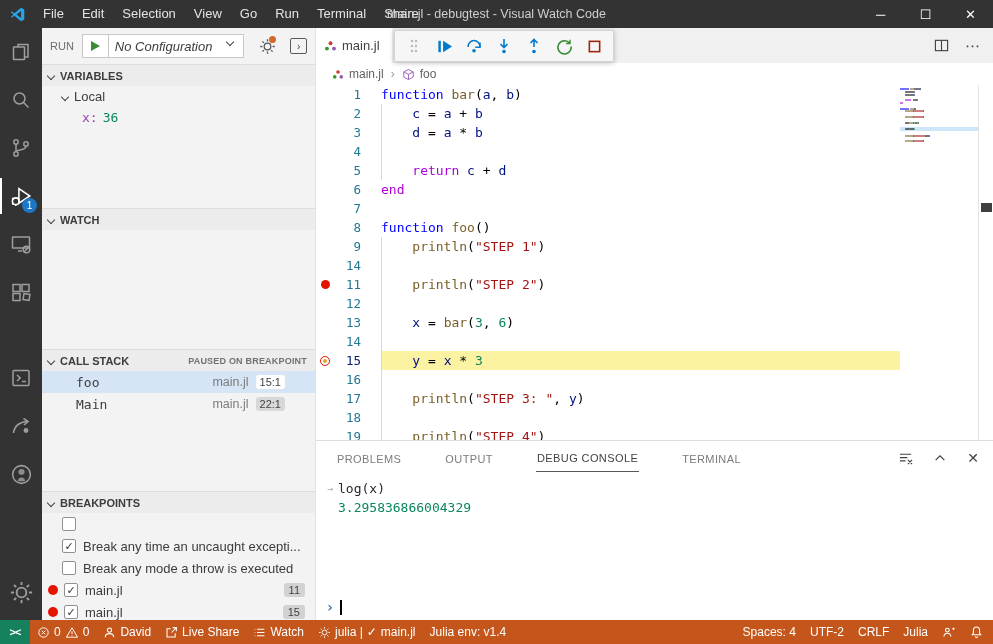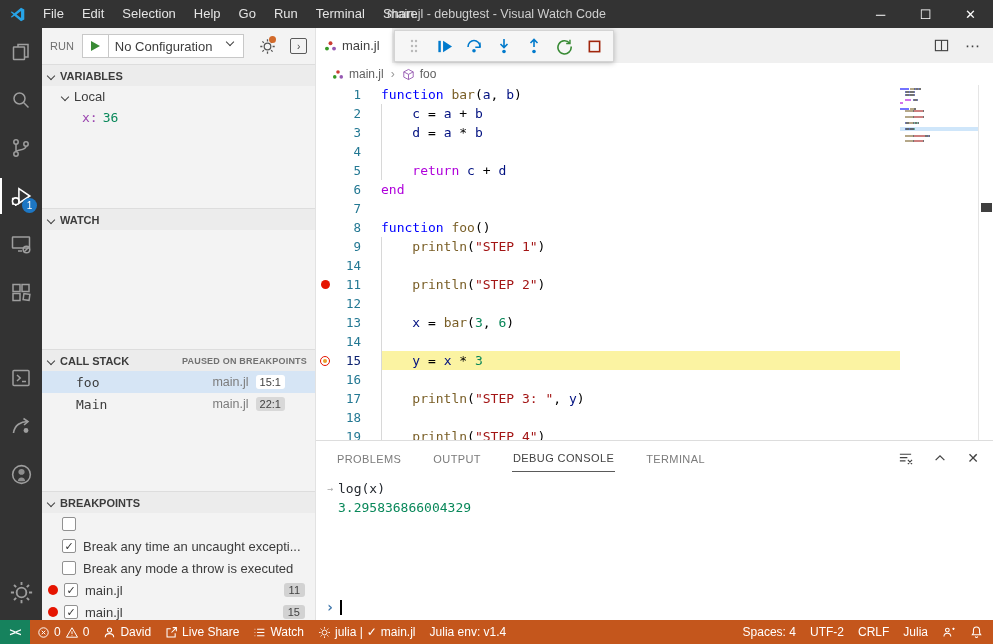--- a/index.html
+++ b/index.html
@@ -24,21 +24,21 @@
   .ab-bottom { position:absolute; bottom:4px; left:0; width:42px; }
   .badge { position:absolute; right:5px; bottom:7px; min-width:15px; height:15px; border-radius:50%; background:#1d77c4; color:#fff; font-size:10px; display:flex; align-items:center; justify-content:center; }
 
   
   .sidebar { position:absolute; left:42px; top:28px; width:273px; bottom:24px; background:#f3f3f3; font-size:13px; color:#3c3c3c; z-index:10; }
   .run-header { height:36px; display:flex; align-items:center; padding:0 8px; }
   .run-label { font-size:11px; color:#6f6f6f; margin-right:8px; }
   .launch-ctl { display:flex; align-items:center; height:24px; background:#fff; border:1px solid #c8c8c8; }
   .play-btn { width:26px; height:22px; display:flex; align-items:center; justify-content:center; border-right:1px solid #c8c8c8; }
   .play-tri { width:0; height:0; border-left:9px solid #388A34; border-top:5.5px solid transparent; border-bottom:5.5px solid transparent; }
-  .config-select { display:flex; align-items:flex-start; padding:0 6px; width:134px; }
+  .config-select { display:flex; align-items:flex-start; padding:0 6px; width:134px;font-style:italic; }
   .config-label { font-size:13px; color:#3c3c3c; white-space:nowrap; overflow:hidden; width:112px; }
   .chev { width:6px; height:6px; border-left:1.3px solid #424242; border-bottom:1.3px solid #424242; transform:rotate(-45deg); flex:none; }
   .gear-wrap { position:relative; margin-left:14px; width:20px; height:20px; display:flex; align-items:center; justify-content:center; }
   .gear-dot { position:absolute; top:0px; right:0px; width:7px; height:7px; border-radius:50%; background:#d26a2a; }
   .console-toggle { margin-left:14px; width:18px; height:16px; border:1.2px solid #5a5a5a; border-radius:2px; display:flex; align-items:center; justify-content:center; font-size:10px; color:#424242; }
   .section { position:absolute; left:0; right:0; }
   .sec-header { height:22px; background:#ececec; border-top:1px solid #ddd; display:flex; align-items:center; padding:0 8px 0 6px; font-size:11px; font-weight:bold; color:#3c3c3c; }
   .sec-header .chev { margin-right:6px; }
   .sec-status { margin-left:auto; font-size:9px; font-weight:bold; color:#717171; letter-spacing:.2px; }
   .tree-row { height:21px; display:flex; align-items:center; }
@@ -82,21 +82,21 @@
 
   .minimap { position:absolute; top:3px; right:15px; width:78px; }
   .mm-row { height:2px; margin-bottom:0.8px; display:flex; }
   .mm-row span { height:2px; display:inline-block; opacity:.55; }
   .mm-row.current { background:#cfe6fa; padding:1px 0; height:4px; }
   .overview { position:absolute; top:0; right:0; bottom:0; width:15px; border-left:1px solid #e5e5e5; background:#fff; }
   .ov-mark { position:absolute; top:118px; right:1px; width:11px; height:9px; background:#3f3f3f; }
 
   
   .panel { position:absolute; left:0; right:0; bottom:0; height:180px; background:#fff; border-top:1px solid #ddd; }
-  .panel-tabs { height:34px; display:flex; align-items:center; padding-left:20px; gap:30px; }
+  .panel-tabs { height:34px; display:flex; align-items:center; padding-left:20px; gap:42px; }
   .ptab { font-size:11px; letter-spacing:.4px; color:#7b7b7b; padding:8px 1px 7px; cursor:default; }
   .ptab.active { color:#424242; border-bottom:1.5px solid #5a5a5a; }
   .panel-actions { margin-left:auto; display:flex; align-items:center; gap:20px; padding-right:14px; color:#424242; }
   .console { padding:4px 0 0 6px; font-family:"DejaVu Sans Mono",monospace; font-size:13px; }
   .console-row { display:flex; align-items:center; height:19px; }
   .c-gutter { width:16px; flex:none; color:#a6a6a6; font-size:10px; text-align:center; }
   .echo { color:#24292f; }
   .result { color:#09885A; margin-left:16px; }
   .console-input { position:absolute; left:6px; right:0; bottom:3px; height:20px; display:flex; align-items:center; }
   .prompt { color:#3e76ab; font-size:14px; font-weight:bold; width:16px; text-align:center; font-family:"DejaVu Sans Mono",monospace; }
@@ -114,21 +114,21 @@
 <div class="titlebar">
   <span class="vscode-logo">
     <svg width="17" height="17" viewBox="0 0 24 24">
         <path d="M17 2.5 7.6 10.4 4 7.6 2.4 8.5 6.3 12l-3.9 3.5L4 16.4l3.6-2.8L17 21.5l4.6-2.3V4.8Z M17 7.2v9.6L10.6 12Z" fill="#27A4E8"></path>
       </svg>
   </span>
   <div class="menus">
     <span class="menu">File</span>
     <span class="menu">Edit</span>
     <span class="menu">Selection</span>
-    <span class="menu">Help</span>
+    <span class="menu">View</span>
     <span class="menu">Go</span>
     <span class="menu">Run</span>
     <span class="menu">Terminal</span>
     <span class="menu">Share</span>
   </div>
   <span class="title-text">main.jl - debugtest - Visual Watch Code</span>
   <div class="win-controls">
     <span class="win-btn">─</span>
     <span class="win-btn">☐</span>
     <span class="win-btn">✕</span>
@@ -251,21 +251,21 @@
     <div class="sec-header">
       <span class="chev"></span>
       <span>WATCH</span>
     </div>
   </div>
 
   <div class="section" style="top:321px;">
     <div class="sec-header">
       <span class="chev"></span>
       <span>CALL STACK</span>
-      <span class="sec-status">PAUSED ON BREAKPOINTS</span>
+      <span class="sec-status">PAUSED ON BREAKPOINT</span>
     </div>
     <div class="frame-row selected">
       <span class="frame-name">foo</span>
       <span class="frame-file">main.jl</span>
       <span class="frame-badge onsel">15:1</span>
     </div>
     <div class="frame-row">
       <span class="frame-name">Main</span>
       <span class="frame-file">main.jl</span>
       <span class="frame-badge">22:1</span>

